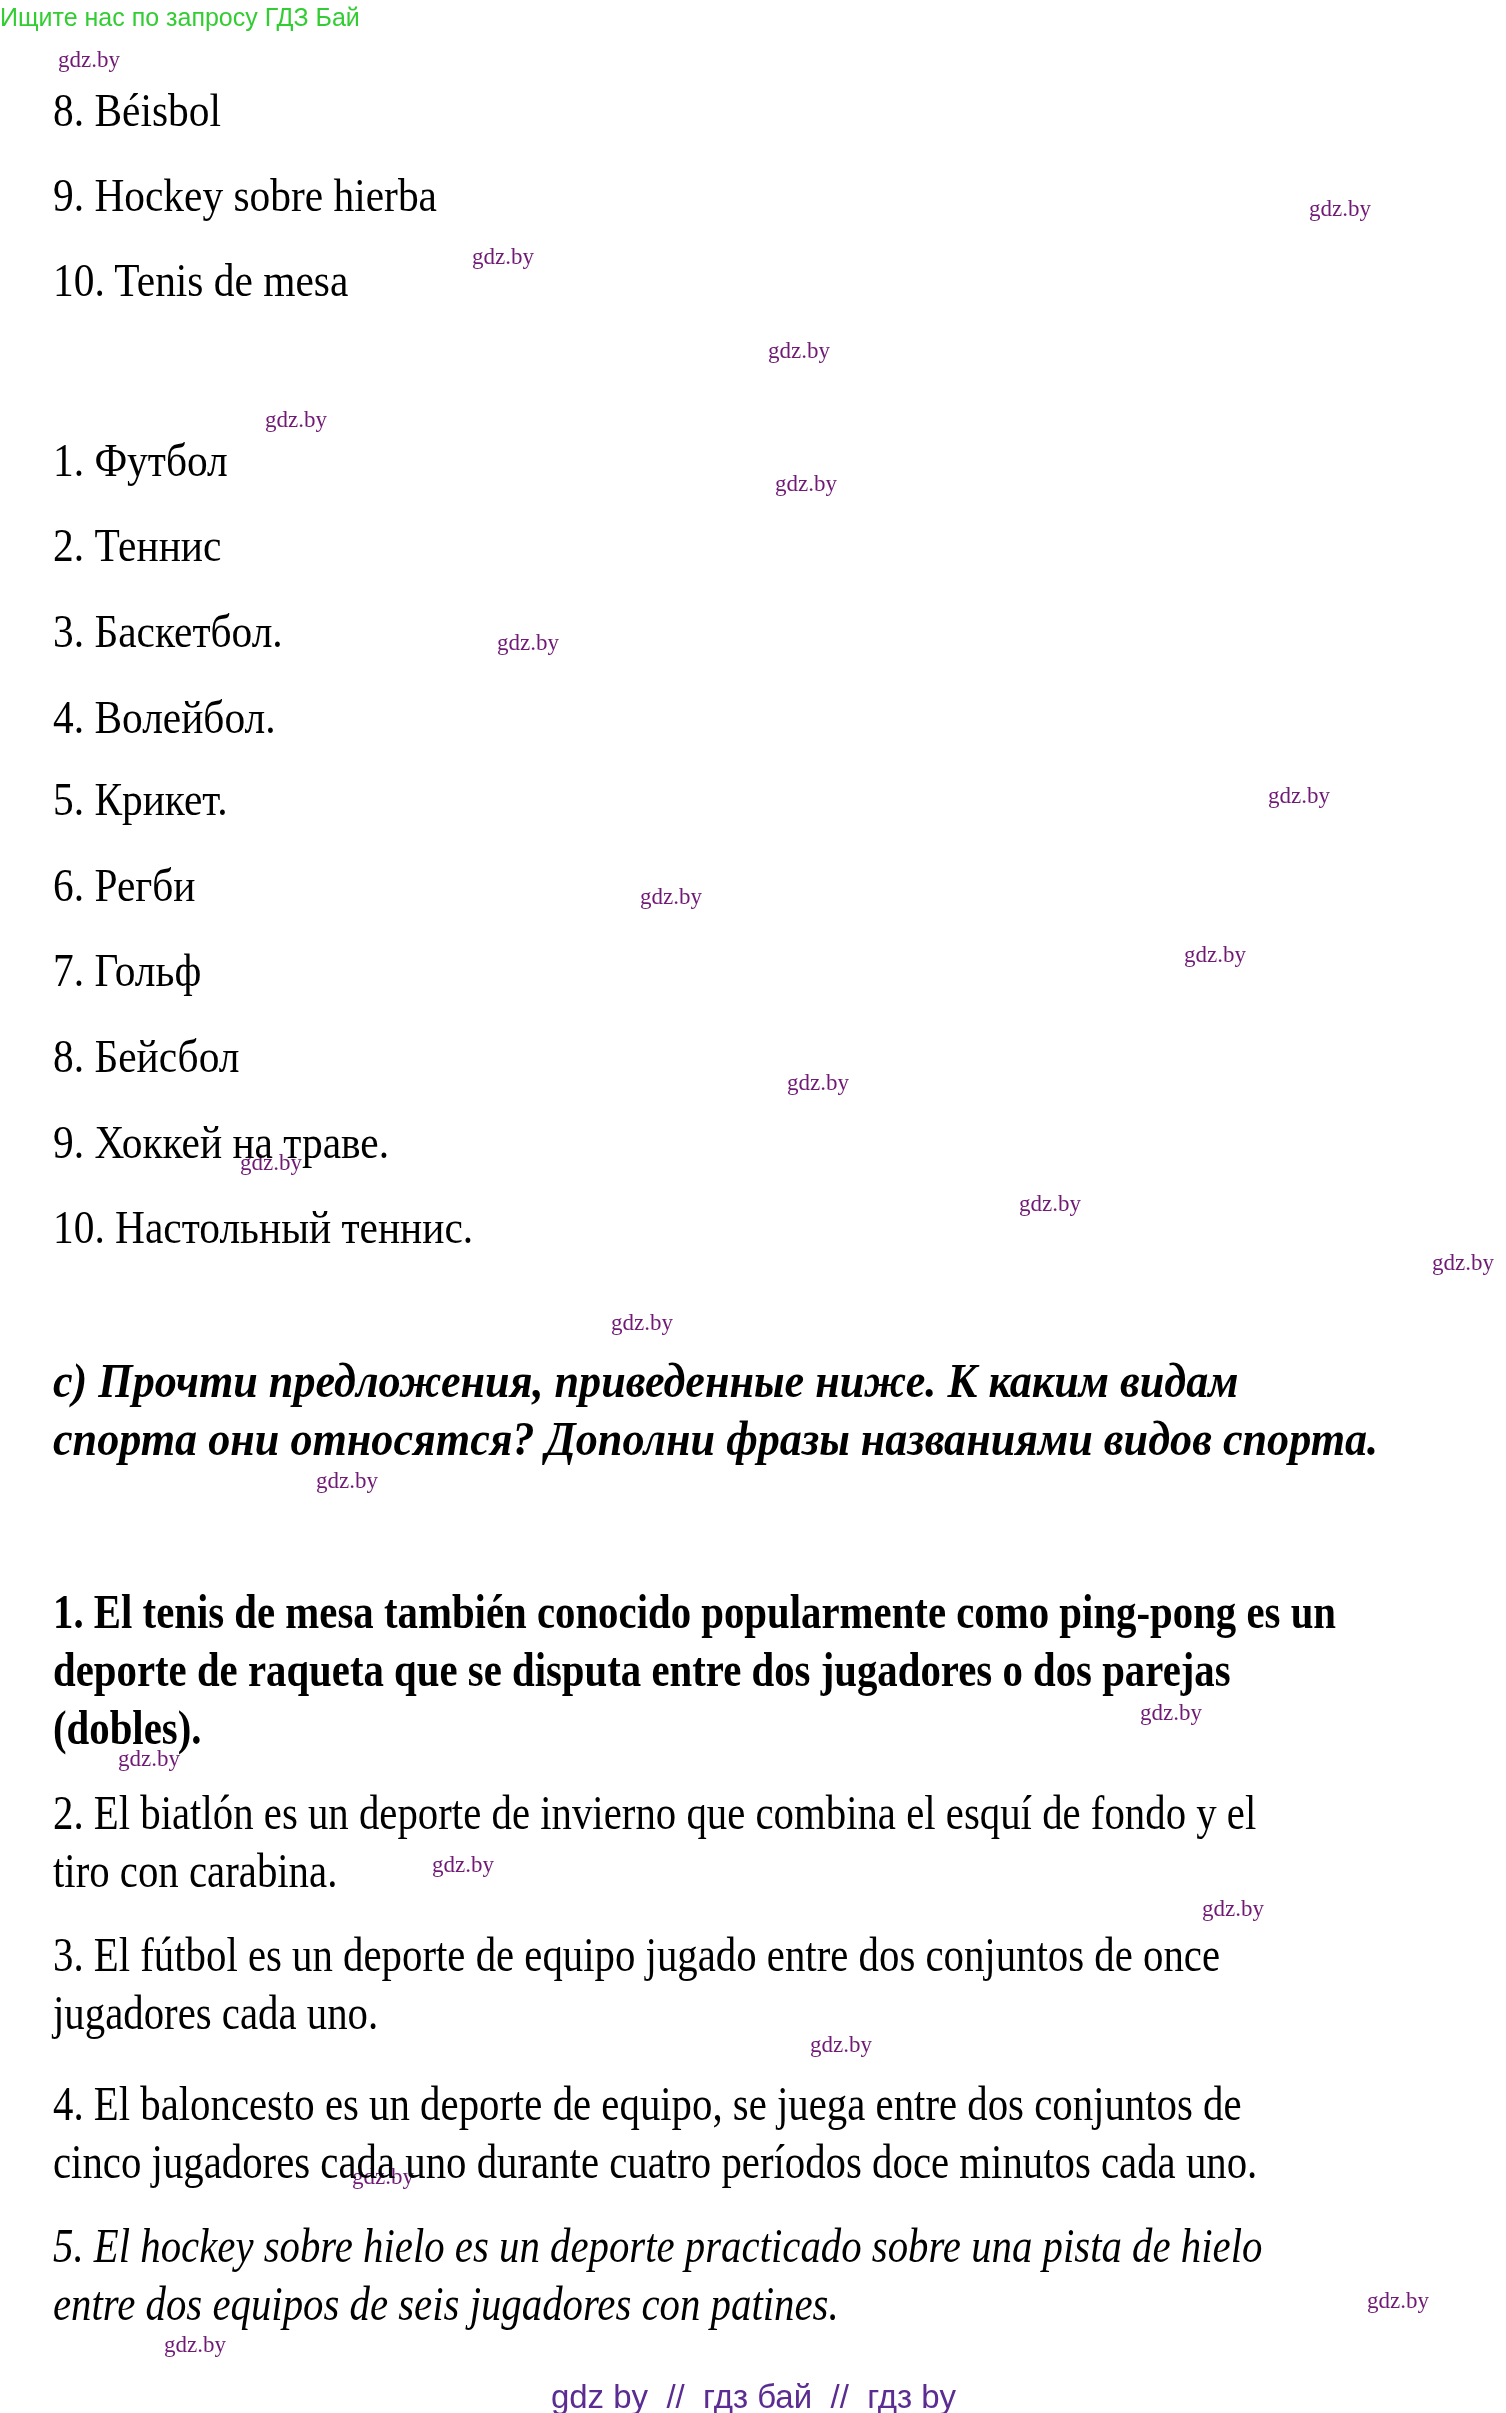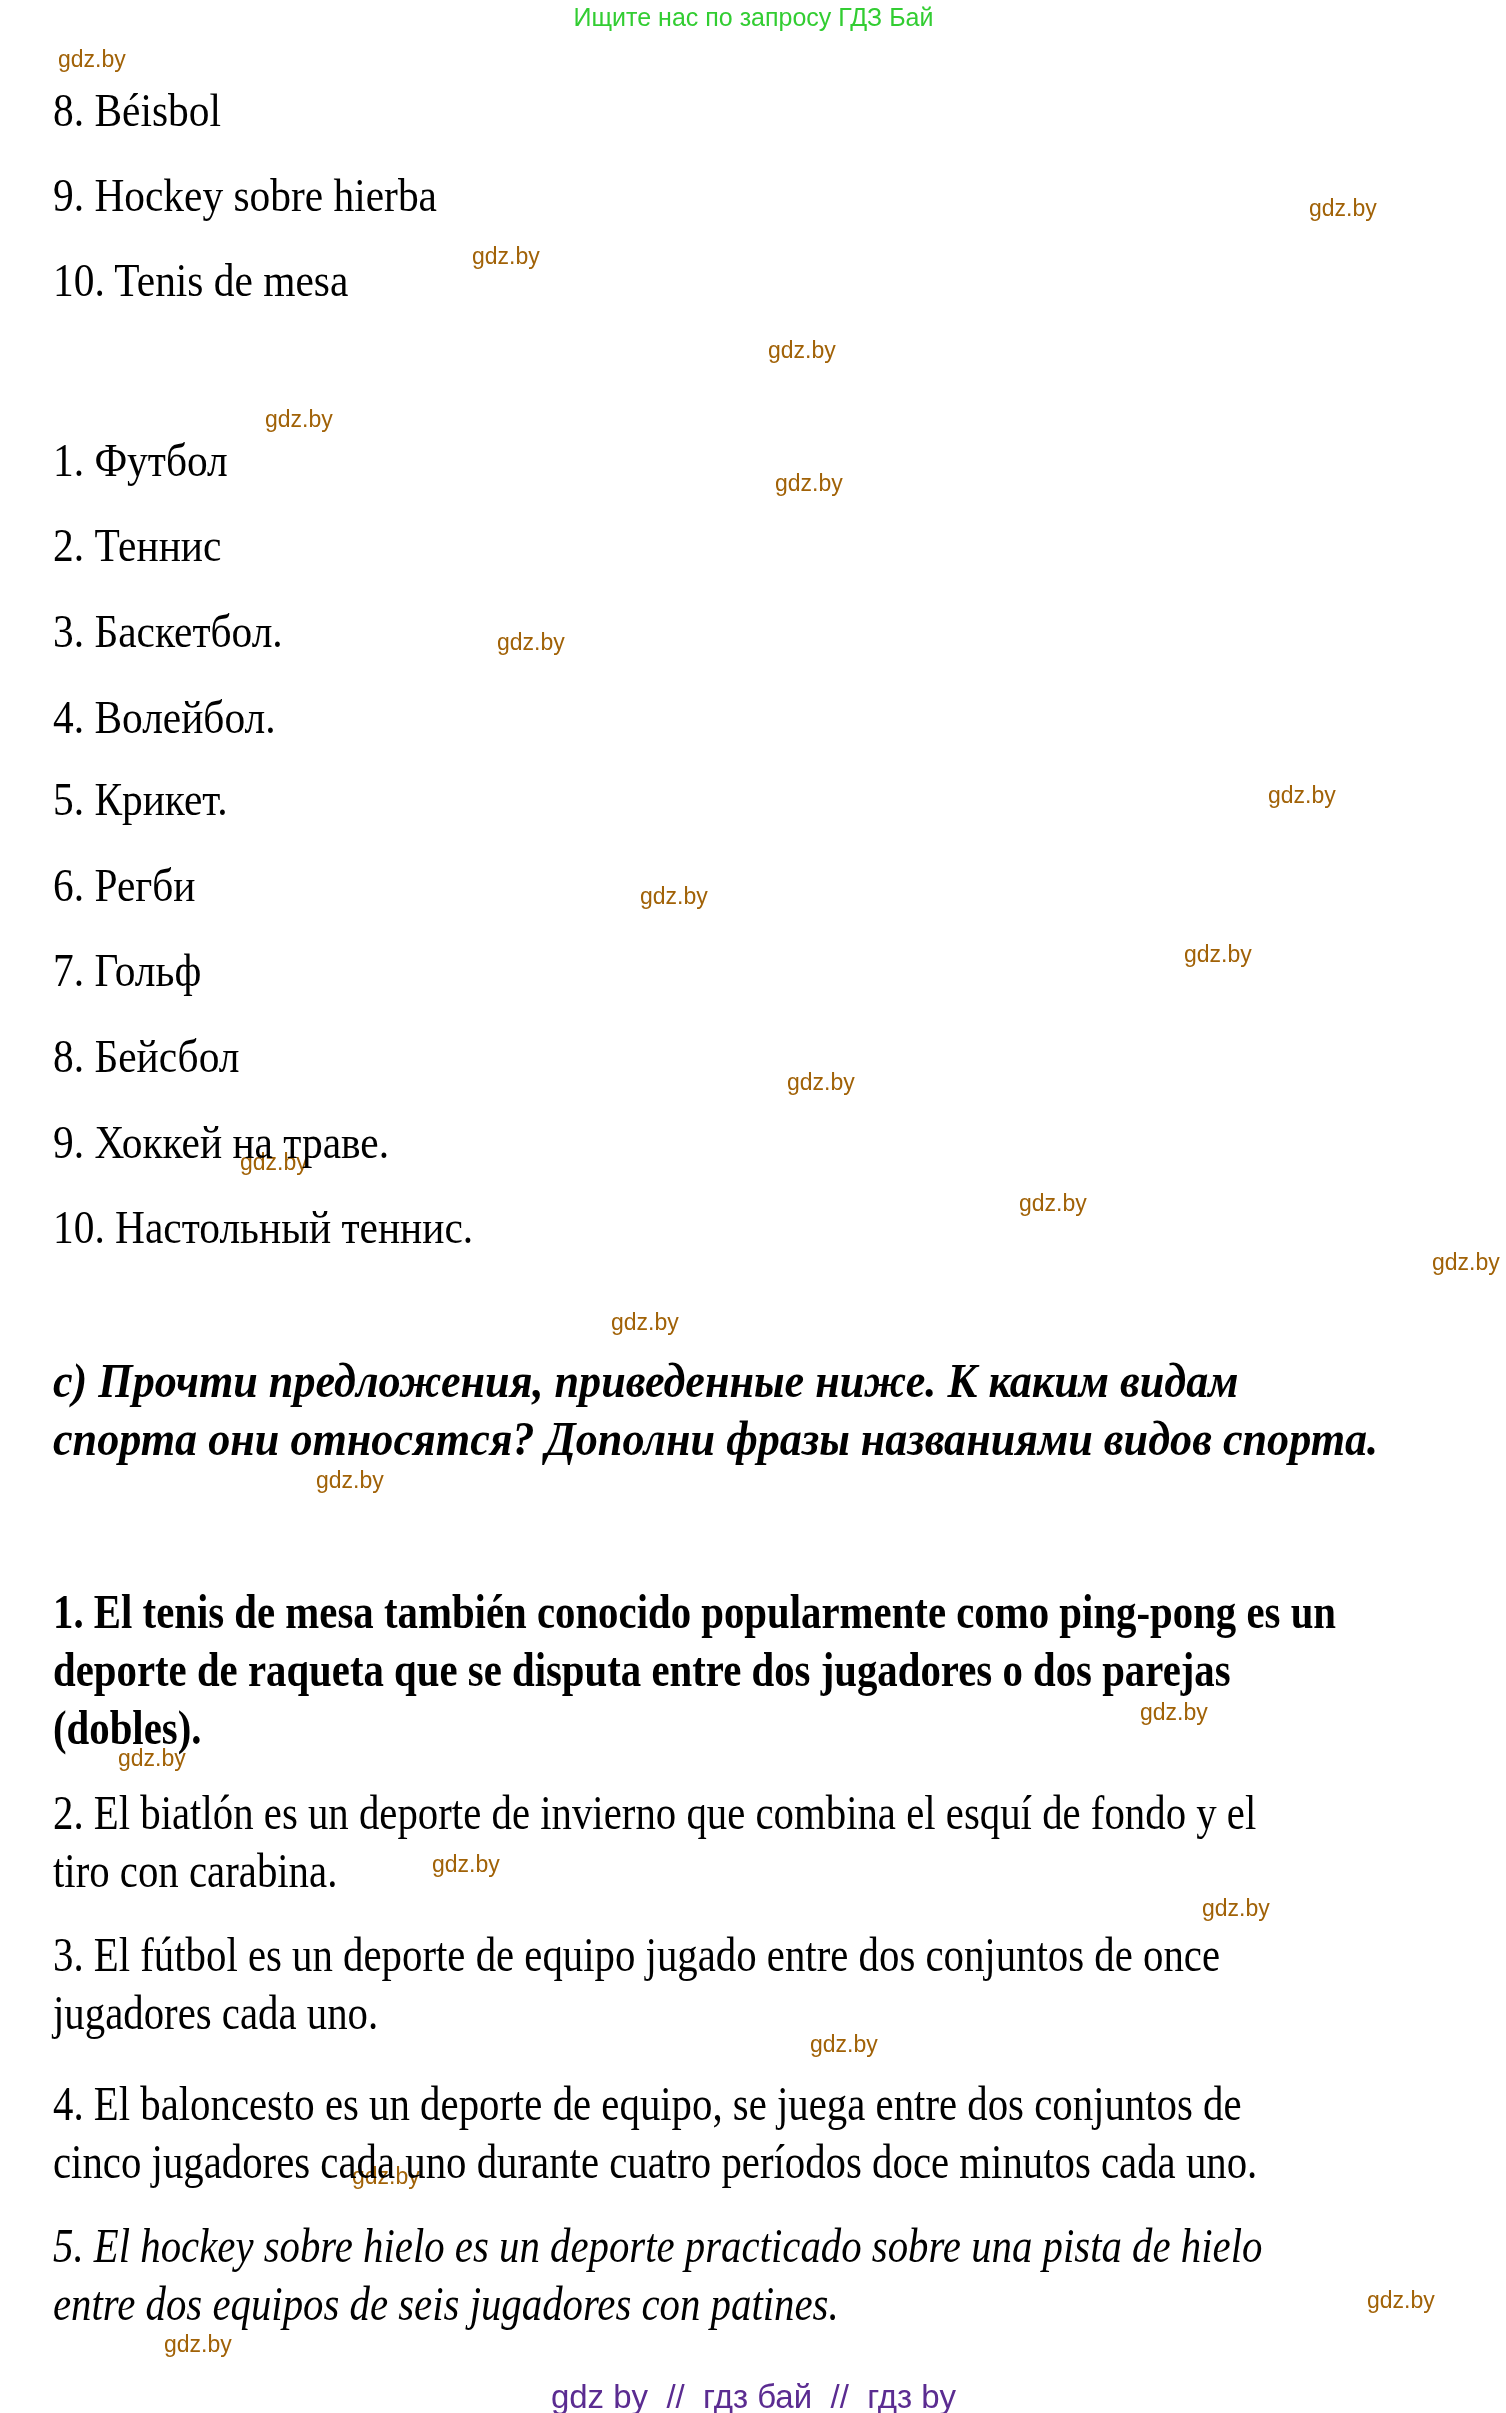--- a/index.html
+++ b/index.html
@@ -6,28 +6,27 @@
   body {
     width: 1507px; height: 2413px;
     background: #ffffff;
     position: relative;
     font-family: "Liberation Serif", serif;
     color: #000000;
     overflow: hidden;
   }
   .header-note {
     position: absolute; top: 3.2px; left: 0; width: 100%;
-    text-align: center;
     font-family: "Liberation Sans", sans-serif;
     font-size: 25px; color: #32cd32;
   }
   .wm {
     position: absolute;
-    font-family: Liberation Sans, sans-serif;
-    font-size: 23px; color: #a16207;
+    font-family: Liberation Serif, serif;
+    font-size: 23px; color: #701a75;
     white-space: nowrap; line-height: 1;
   }
   .item {
     position: absolute; left: 53px;
     font-size: 46px; white-space: nowrap;
     transform: scaleX(0.9); transform-origin: 0 0;
   }
   .heading-block { position: absolute; left: 53px; top: 1352px; font-style: italic; }
   .heading-line {
     font-weight: bold; font-size: 48px; line-height: 58px;

